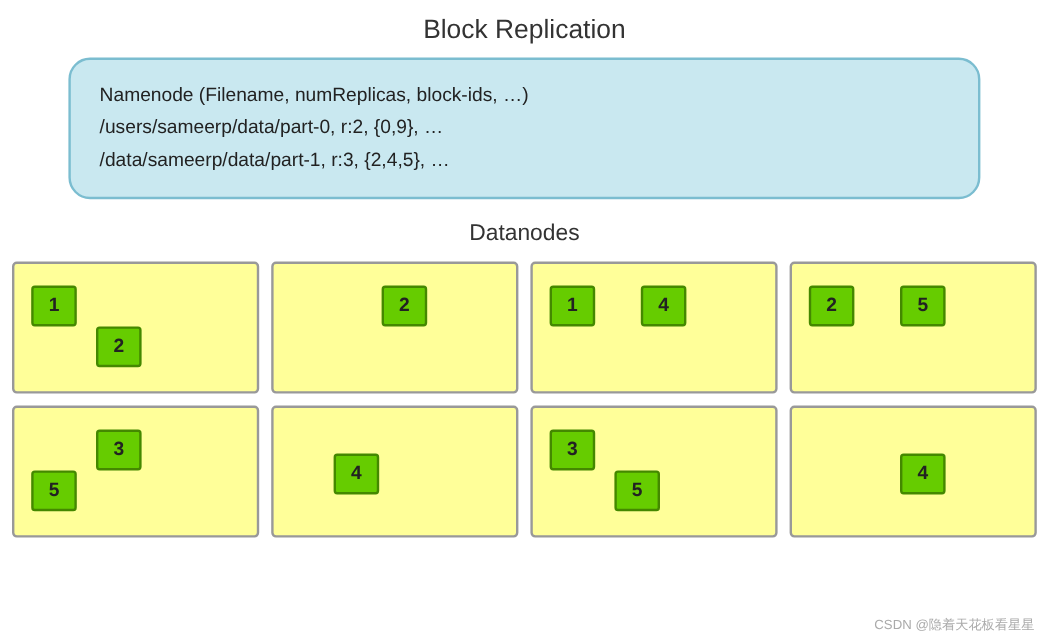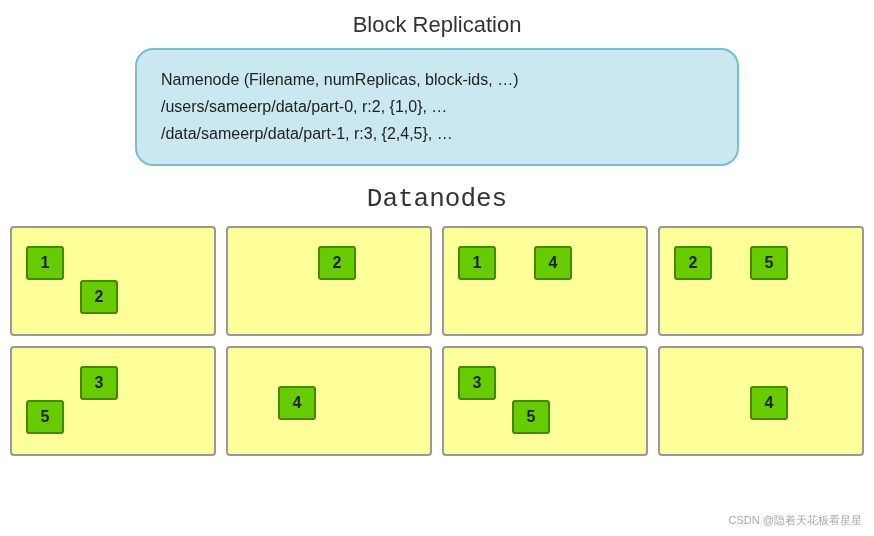--- a/index.html
+++ b/index.html
@@ -16,36 +16,35 @@
     .page-title {
       text-align: center;
       font-size: 22px;
       font-weight: normal;
       color: #333;
       padding: 12px 0 10px;
     }
 
     .namenode-box {
       margin: 0 auto 18px;
-      width: 604px;
+      width: 760px;
       background: #c9e8f0;
       border: 2px solid #7bbdd0;
       border-radius: 18px;
       padding: 16px 24px;
       font-size: 16px;
       color: #222;
       line-height: 1.7;
     }
 
     .datanodes-title {
       text-align: center;
-      font-size: 26px;
+      font-size: 19px;
       color: #333;
       margin-bottom: 12px;
-      font-family: Liberation Mono, monospace;
     }
 
     .datanode-grid {
       display: grid;
       grid-template-columns: repeat(4, 1fr);
       grid-template-rows: repeat(2, 1fr);
       gap: 10px;
       margin: 0 10px;
     }
 
@@ -81,21 +80,21 @@
       text-align: center;
     }
   </style>
 </head>
 <body>
 
 <div class="page-title">Block Replication</div>
 
 <div class="namenode-box">
   <span>Namenode (Filename, numReplicas, block-ids, …)</span><br>
-  <span>/users/sameerp/data/part-0, r:2, {1,0}, …</span><br>
+  <span>/users/sameerp/data/part-0, r:2, {0,9}, …</span><br>
   <span>/data/sameerp/data/part-1, r:3, {2,4,5}, …</span>
 </div>
 
 <div class="datanodes-title">Datanodes</div>
 
 <div class="datanode-grid" id="datanode-grid">
 <div class="datanode-cell">
       <div class="block-item" style="top: 18px; left: 14px;">1</div>
       <div class="block-item" style="top: 52px; left: 68px;">2</div>
     </div>

